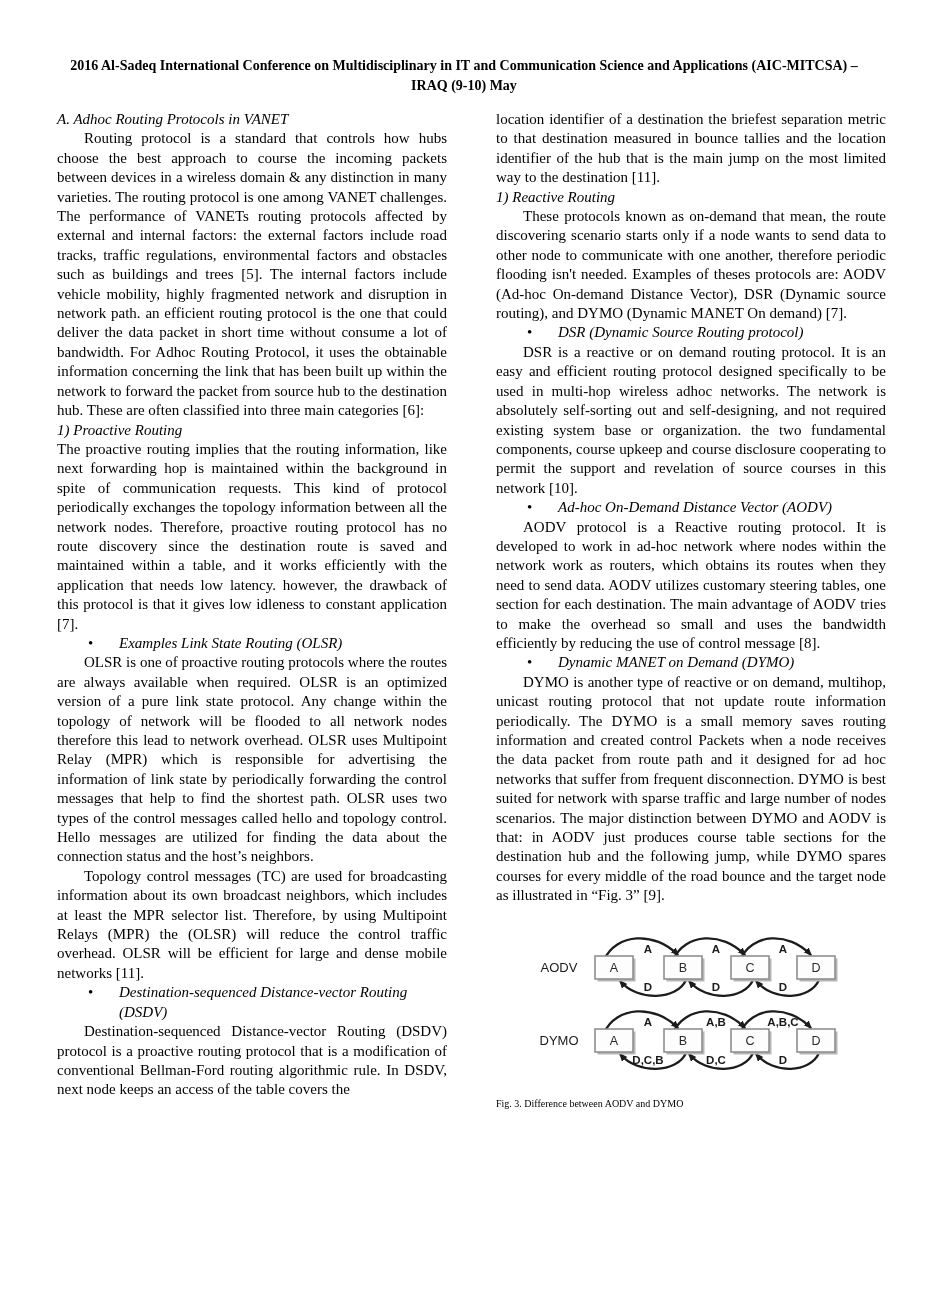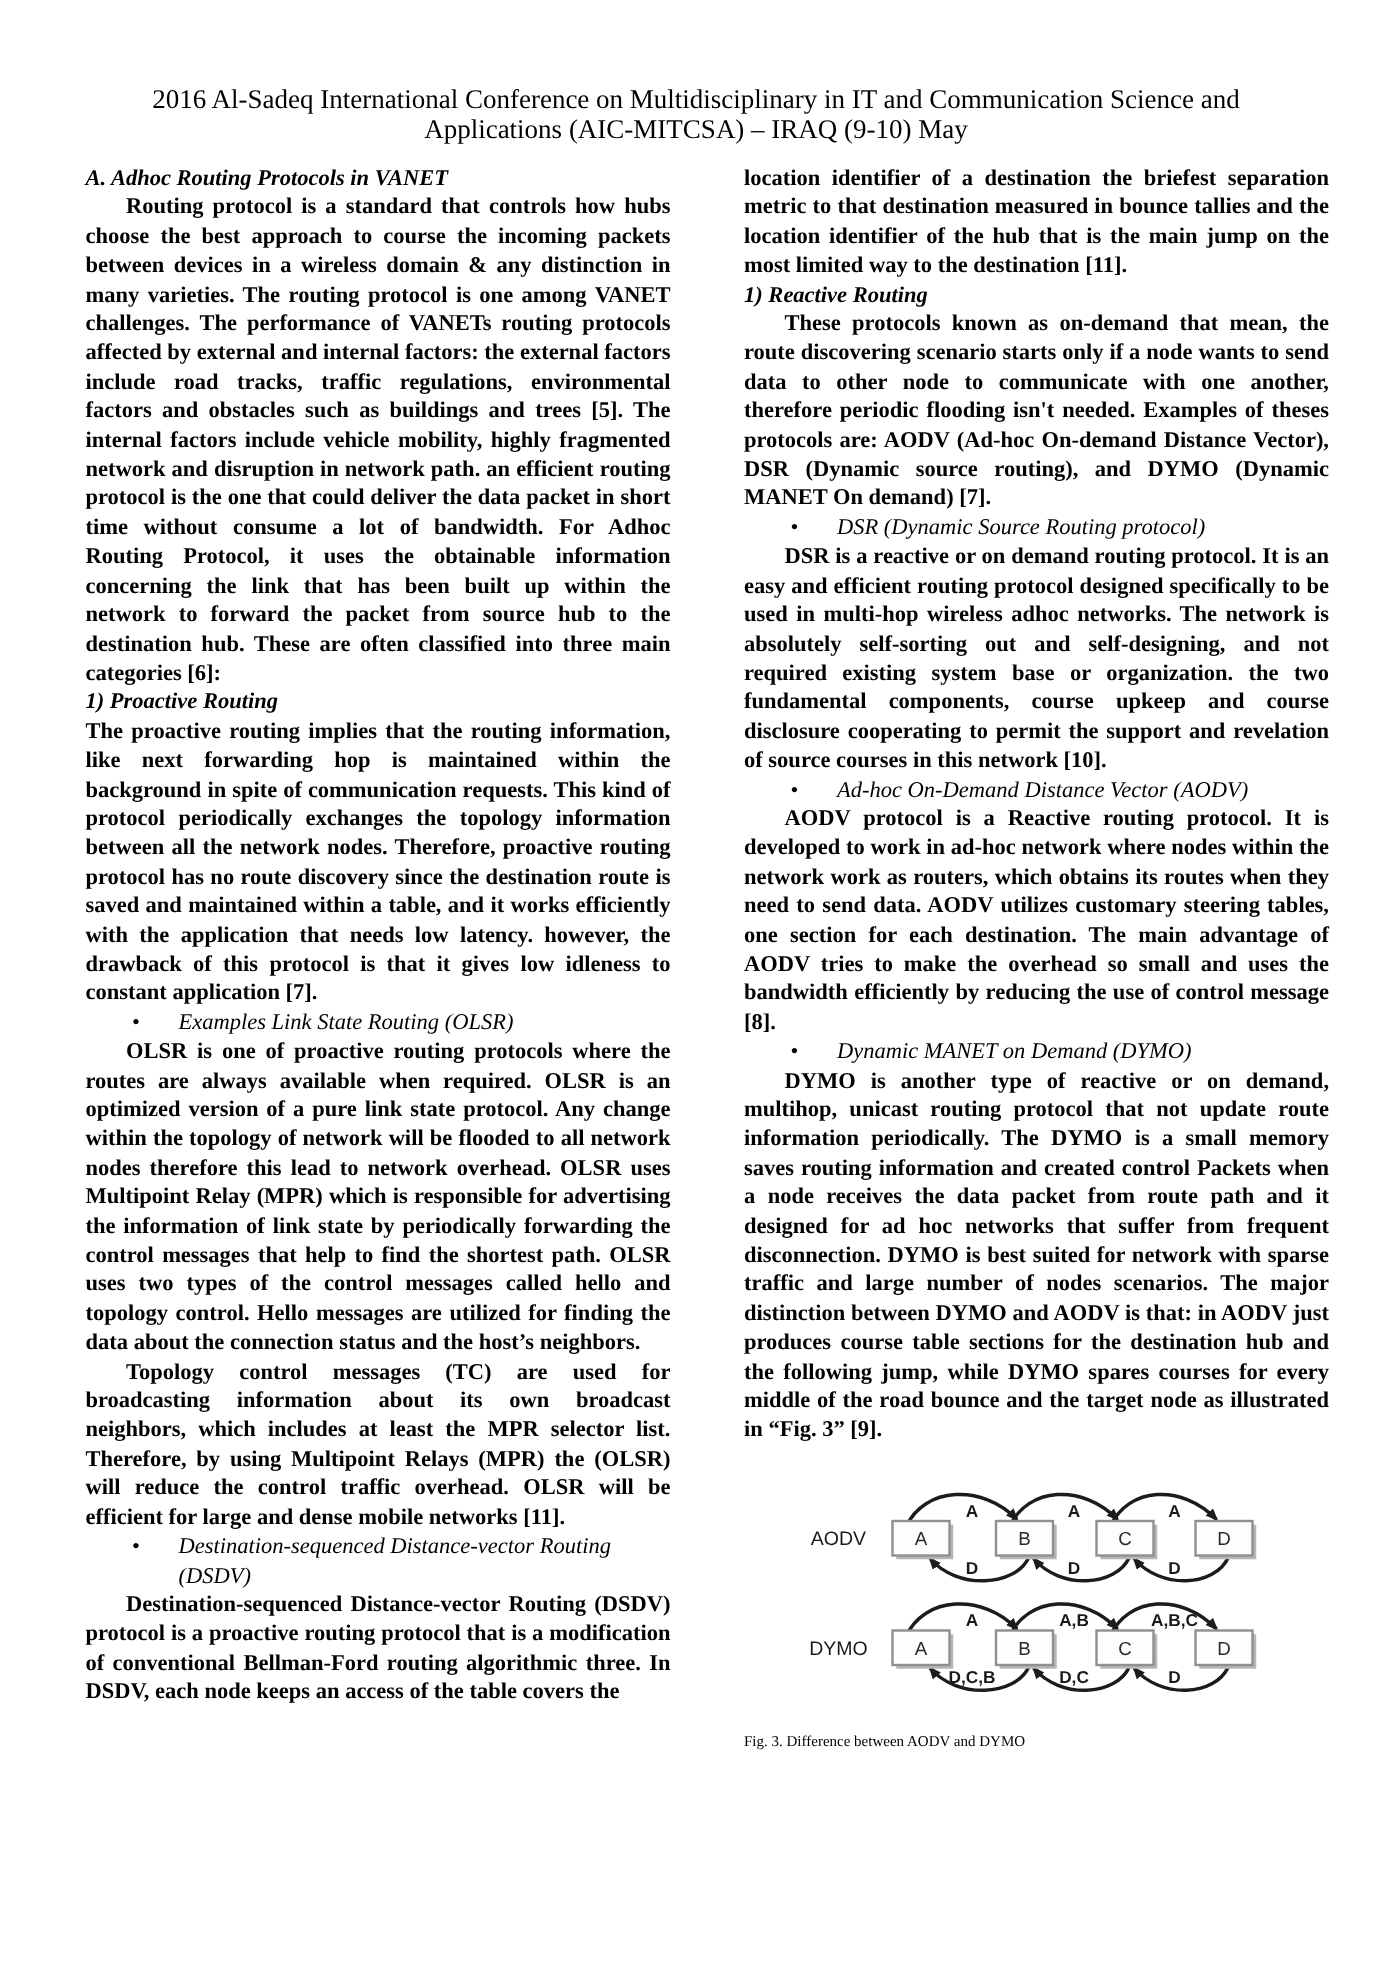--- a/index.html
+++ b/index.html
@@ -2,29 +2,29 @@
 <html><head>
 <meta charset="utf-8">
 <style>
   html,body { margin:0; padding:0; background:#ffffff; }
   .page {
     position:relative; width:926px; height:1309px; background:#ffffff;
     font-family:"Liberation Serif", serif; color:#000; overflow:hidden;
   }
   .header {
     position:absolute; top:56px; left:58px; width:812px;
-    text-align:center; font-weight:normal; font-size:18px; line-height:20px;
+    text-align:center; font-weight:bold; font-size:14px; line-height:20px;
   }
   .col {
     position:absolute; top:110px; width:390px;
     font-size:15px; line-height:19.4px; text-align:justify;
   }
   .col-left  { left:57px; }
   .col-right { left:496px; }
-  .col p { margin:0; padding:0;font-weight:bold; }
+  .col p { margin:0; padding:0; }
   .indent   { text-indent:27px; }
   .noindent { text-indent:0; }
   .sec-heading { font-style:italic; text-align:left; }
   .sub-heading { font-style:italic; text-align:left; padding-left:20px; }
   .bullet-item {
     font-style:italic; text-align:left; position:relative; padding-left:62px;
   }
   .bullet-item .dot {
     position:absolute; left:31px; top:0; font-style:normal;
   }
@@ -55,21 +55,21 @@
     <div class="bullet-item">
       <span class="dot">•</span>
       <span>Examples Link State Routing (OLSR)</span>
     </div>
     <p class="indent">OLSR is one of proactive routing protocols where the routes are always available when required. OLSR is an optimized version of a pure link state protocol. Any change within the topology of network will be flooded to all network nodes therefore this lead to network overhead. OLSR uses Multipoint Relay (MPR) which is responsible for advertising the information of link state by periodically forwarding the control messages that help to find the shortest path. OLSR uses two types of the control messages called hello and topology control. Hello messages are utilized for finding the data about the connection status and the host’s neighbors.</p>
     <p class="indent">Topology control messages (TC) are used for broadcasting information about its own broadcast neighbors, which includes at least the MPR selector list. Therefore, by using Multipoint Relays (MPR) the (OLSR) will reduce the control traffic overhead. OLSR will be efficient for large and dense mobile networks [11].</p>
     <div class="bullet-item">
       <span class="dot">•</span>
       <span>Destination-sequenced Distance-vector Routing (DSDV)</span>
     </div>
-    <p class="indent">Destination-sequenced Distance-vector Routing (DSDV) protocol is a proactive routing protocol that is a modification of conventional Bellman-Ford routing algorithmic three. In DSDV, each node keeps an access of the table covers the</p>
+    <p class="indent">Destination-sequenced Distance-vector Routing (DSDV) protocol is a proactive routing protocol that is a modification of conventional Bellman-Ford routing algorithmic rule. In DSDV, next node keeps an access of the table covers the</p>
   </div>
 
   <div class="col col-right">
     <p class="noindent">location identifier of a destination the briefest separation metric to that destination measured in bounce tallies and the location identifier of the hub that is the main jump on the most limited way to the destination [11].</p>
     <p class="sub-heading">1) Reactive Routing</p>
     <p class="indent">These protocols known as on-demand that mean, the route discovering scenario starts only if a node wants to send data to other node to communicate with one another, therefore periodic flooding isn't needed. Examples of theses protocols are: AODV (Ad-hoc On-demand Distance Vector), DSR (Dynamic source routing), and DYMO (Dynamic MANET On demand) [7].</p>
     <div class="bullet-item">
       <span class="dot">•</span>
       <span>DSR (Dynamic Source Routing protocol)</span>
     </div>

